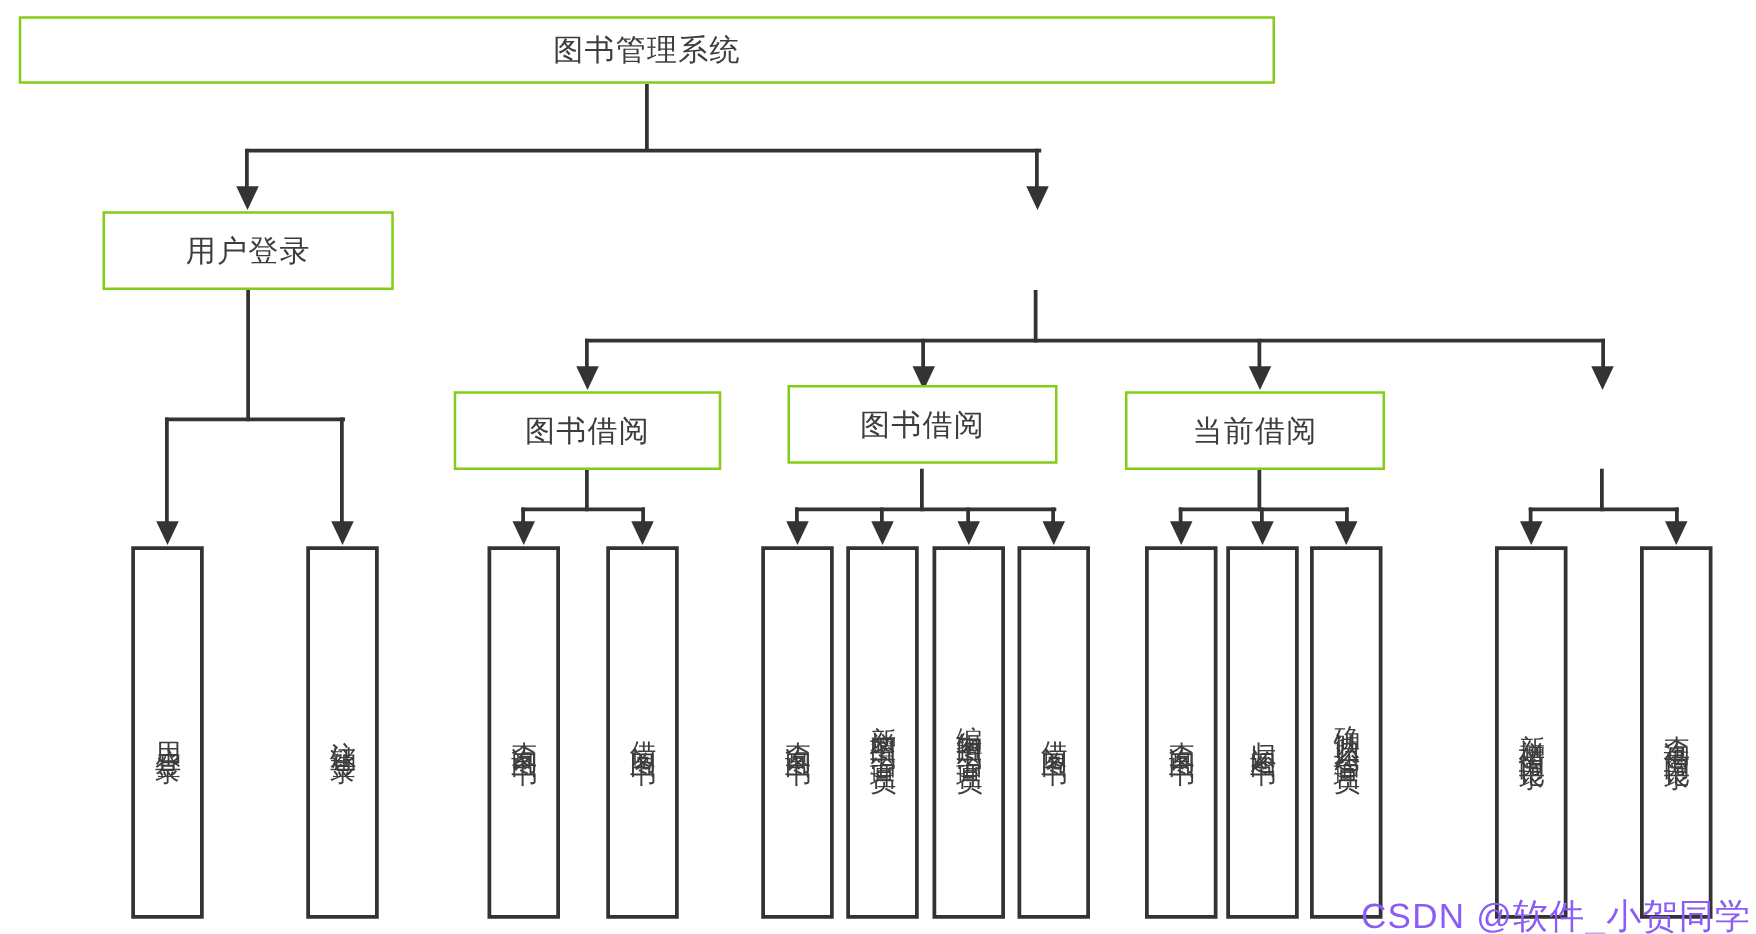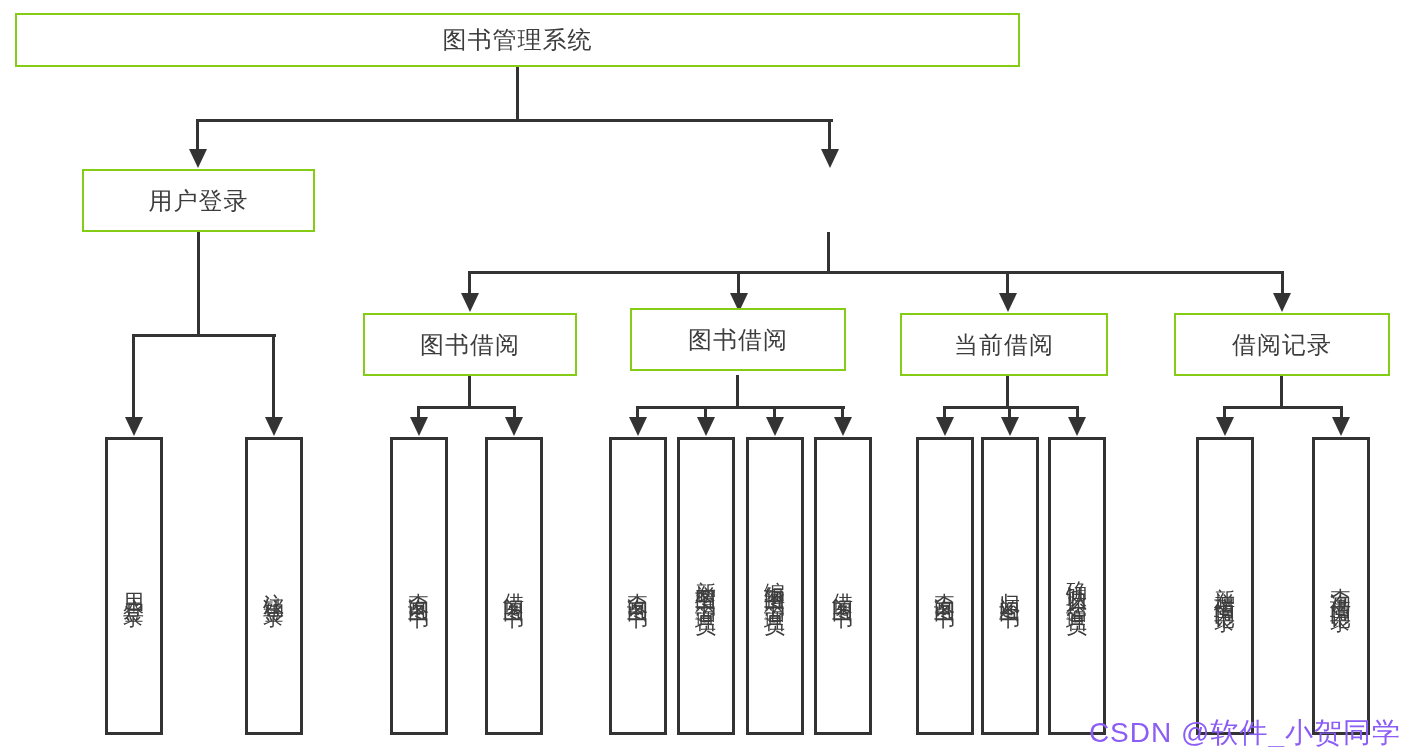--- a/index.html
+++ b/index.html
@@ -67,23 +67,20 @@
   </div>
 
   <div class="hbox" style="left:630px;top:308px;width:216px;height:63px">
     <span>图书借阅</span>
   </div>
 
   <div class="hbox" style="left:900px;top:313px;width:208px;height:63px">
     <span>当前借阅</span>
   </div>
 
-  <div class="hbox" style="left:1174px;top:313px;width:216px;height:63px">
-    <span>借阅记录</span>
-  </div>
 
   <div class="vbox" style="left:105px">
     <span>用户登录</span>
   </div>
   <div class="vbox" style="left:245px">
     <span>注销登录</span>
   </div>
   <div class="vbox" style="left:390px">
     <span>查询图书</span>
   </div>

